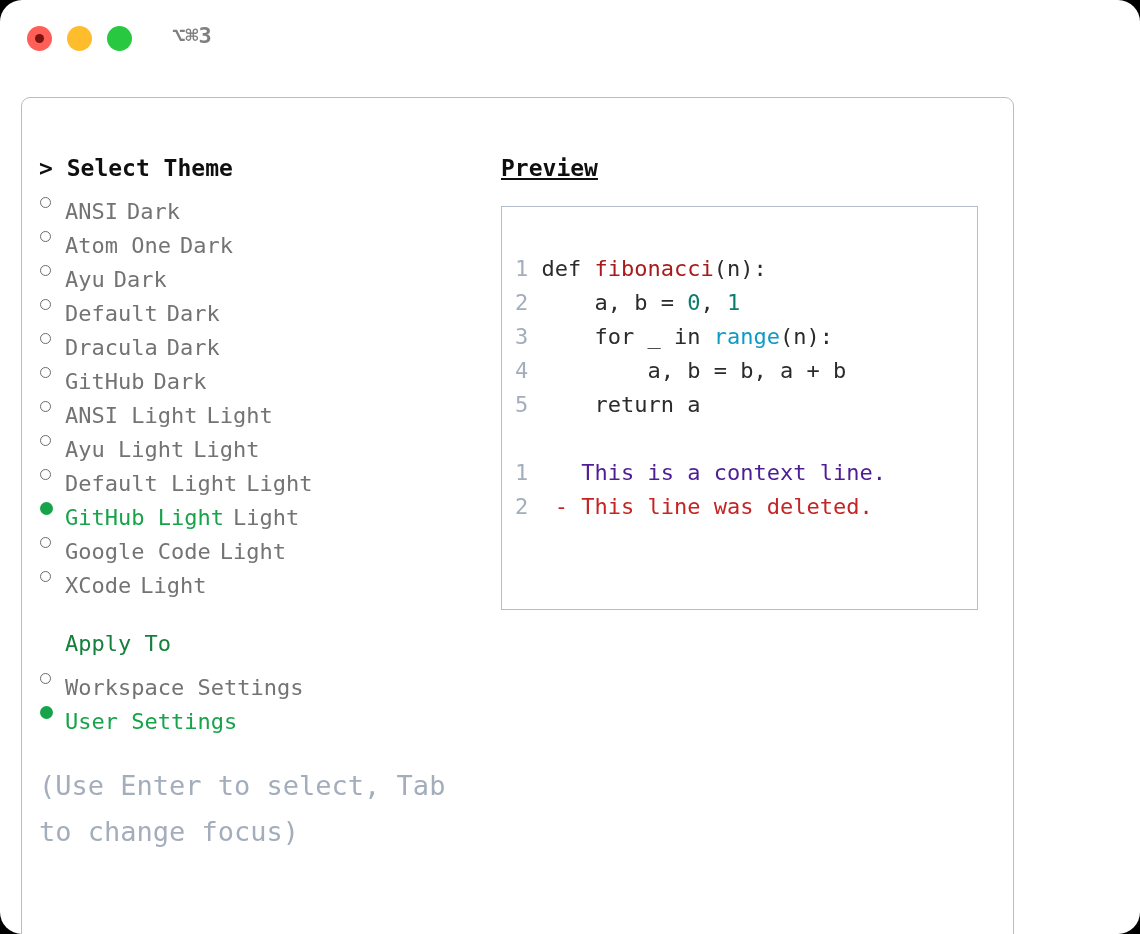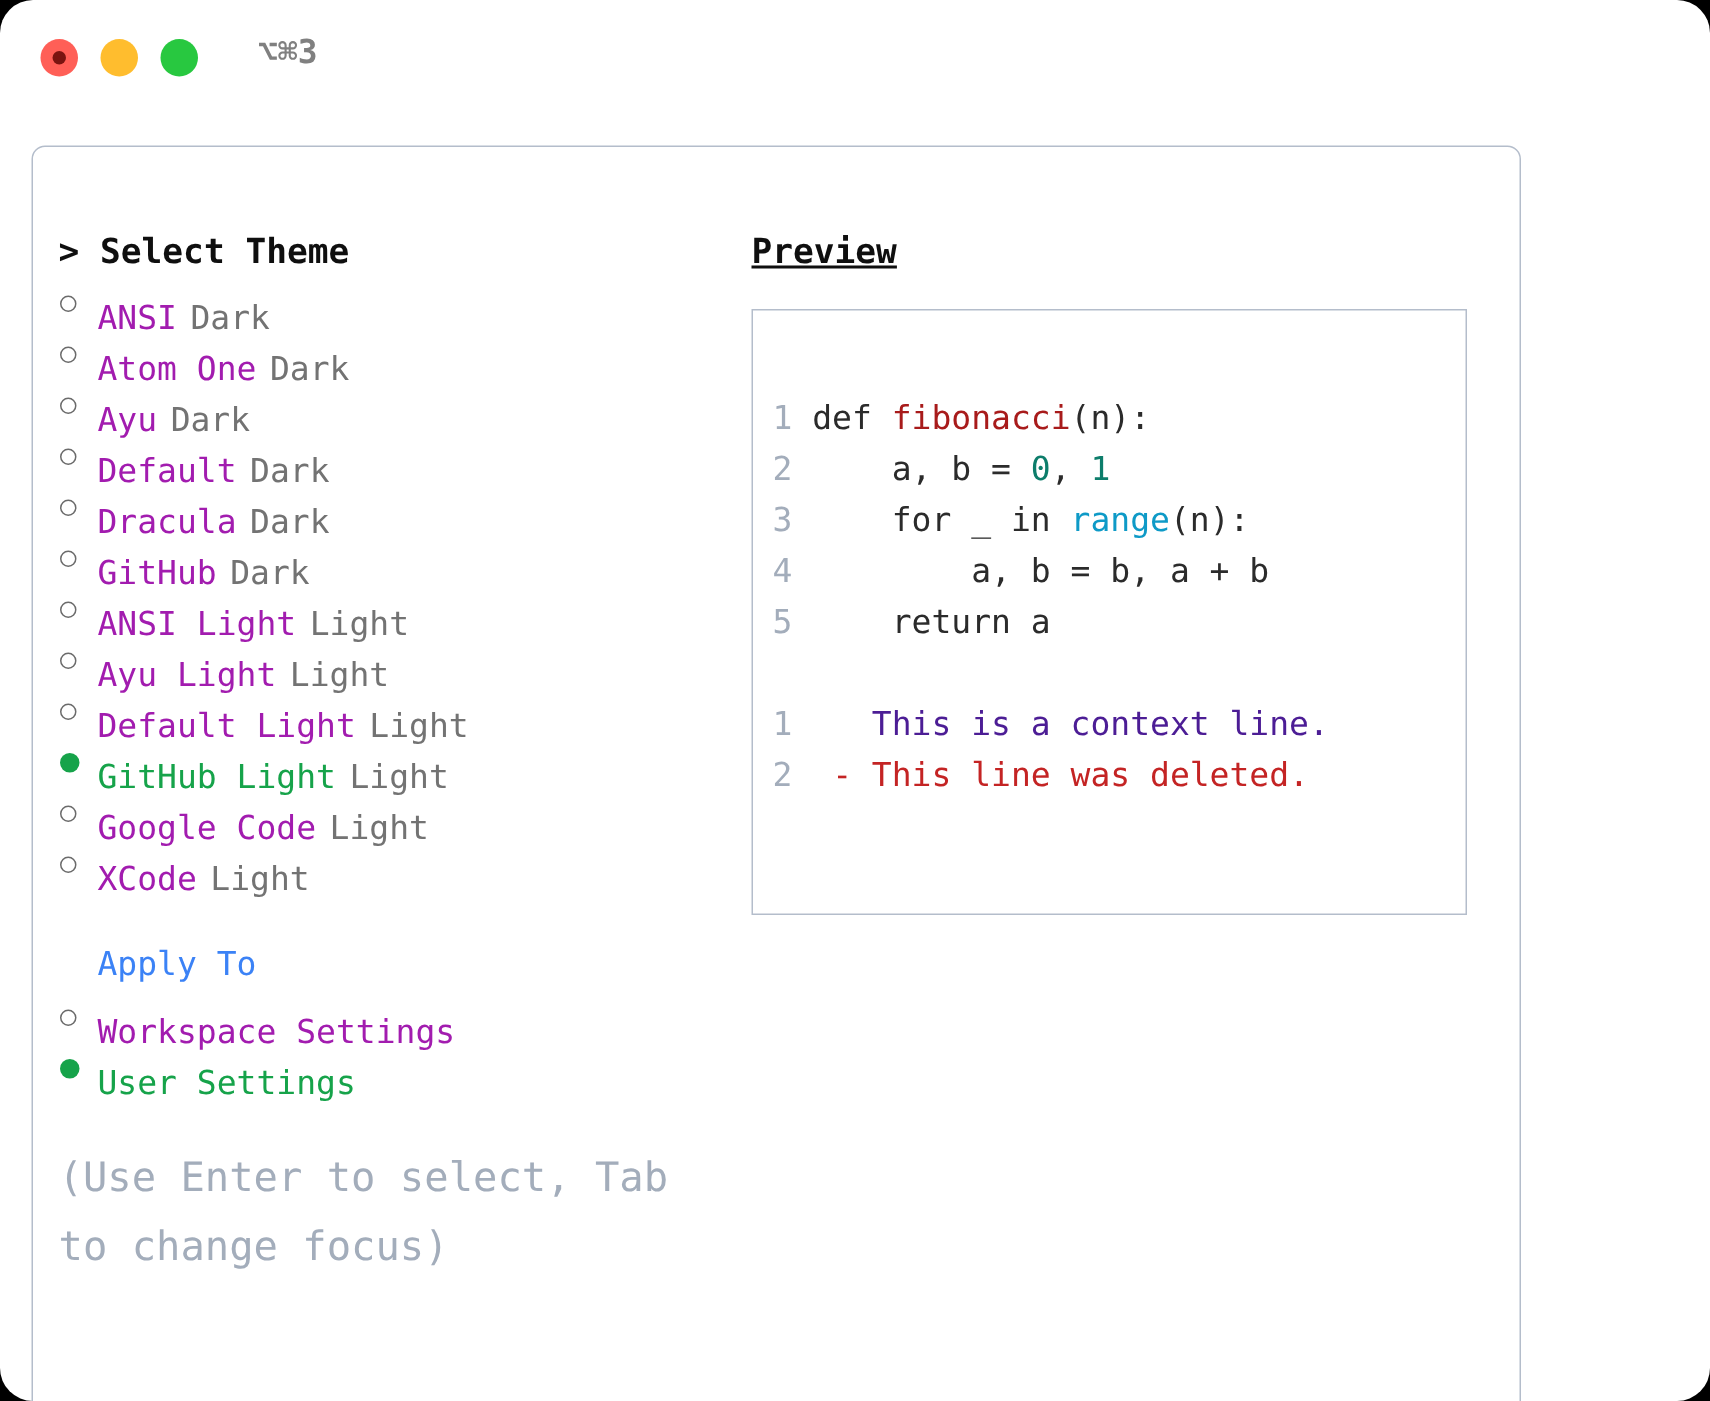--- a/index.html
+++ b/index.html
@@ -120,27 +120,27 @@
     border: 1.6px solid #6b6b6b;
     background: transparent;
   }
   .marker.filled .circ {
     background: #16a34a;
     border: none;
     width: 13px;
     height: 13px;
     top: 11px;
   }
-  .opt-label { color: #a21caf; }
+  .opt-label { color: #737373; }
   .opt-row.selected .opt-label { color: #16a34a; }
   .opt-suffix { color: #737373; margin-left: 9px; }
 
   .section-header {
     font-size: 22px;
-    color: #3b82f6;
+    color: #15803d;
     line-height: 34px;
     padding-left: 26px;
     white-space: pre;
   }
   .spacer { height: 34px; }
 
   #hint {
     margin-top: 34px;
     font-size: 27px;
     line-height: 46px;
@@ -167,21 +167,21 @@
     width: 477px;
     height: 404px;
     border: 1.5px solid #b4bdcb;
     box-sizing: border-box;
     background: #ffffff;
     position: relative;
   }
   #code-inner {
     position: absolute;
     left: 13px;
-    top: 56px;
+    top: 45px;
     right: 6px;
   }
   .code-line {
     font-size: 22px;
     line-height: 34px;
     white-space: pre;
     color: #2b2b2b;
   }
   .lnum {
     color: #a3adbb;

